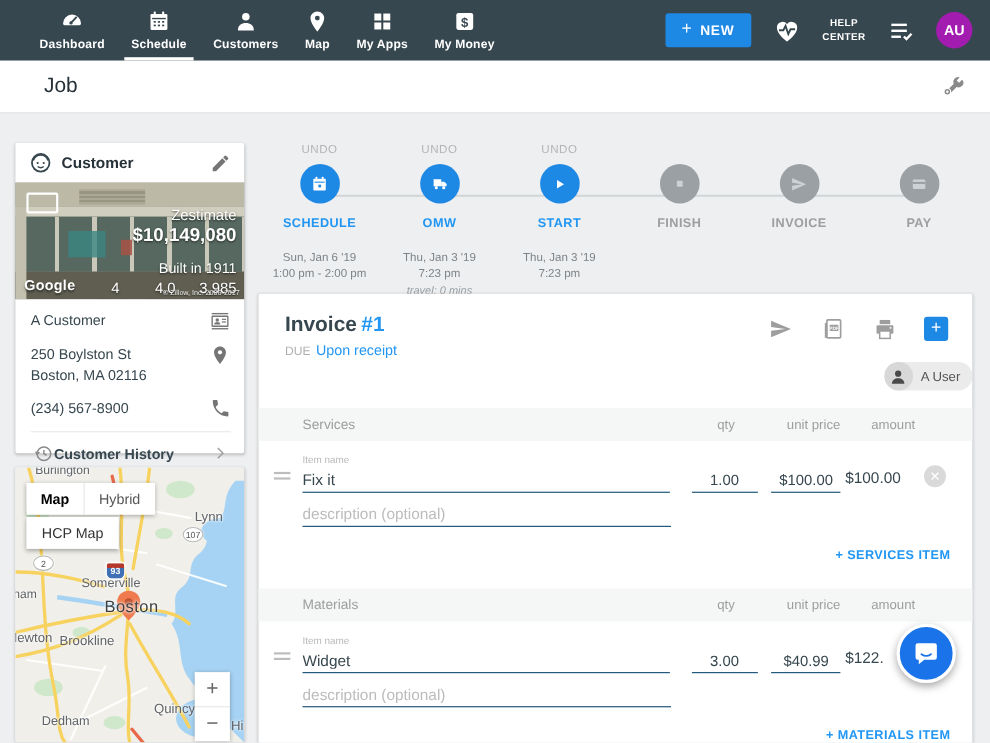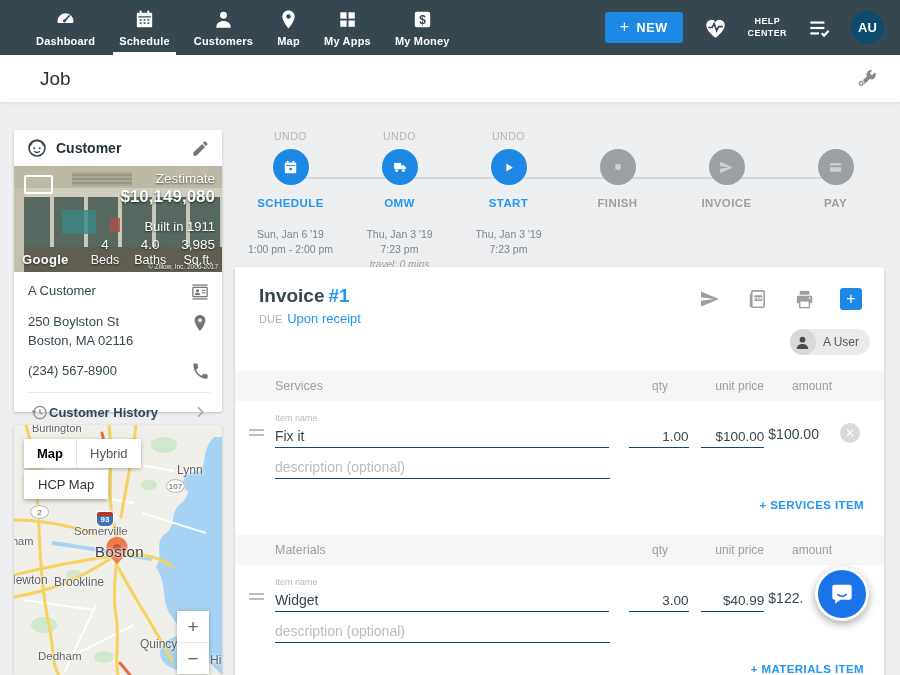--- a/index.html
+++ b/index.html
@@ -14,21 +14,21 @@
   .nav-item{position:relative;display:flex;flex-direction:column;align-items:center;justify-content:center;
             gap:4px;padding:0 12px;cursor:pointer}
   .nav-item .nlabel{color:#fff;font-size:11px;font-weight:bold;letter-spacing:.2px}
   .nav-item.active::after{content:"";position:absolute;left:6px;right:6px;bottom:0;height:3px;background:#fff}
   .nav-right{display:flex;align-items:center;gap:19px;padding-right:16px}
   .new-btn{display:flex;align-items:center;justify-content:center;gap:7px;width:78px;height:31px;
            background:#1e88e5;border:none;border-radius:3px;color:#fff;font-size:12.5px;font-weight:bold;
            letter-spacing:.6px;cursor:pointer;font-family:inherit}
   .new-btn .plus{font-size:16px;font-weight:normal;margin-top:-2px}
   .help-center{color:#fff;font-size:9px;font-weight:bold;line-height:1.25;text-align:center;letter-spacing:.4px;cursor:pointer}
-  .avatar{width:33px;height:33px;border-radius:50%;background:#0c4a6e;color:#fff;font-size:13px;font-weight:bold;
+  .avatar{width:33px;height:33px;border-radius:50%;background:#a21caf;color:#fff;font-size:13px;font-weight:bold;
           display:flex;align-items:center;justify-content:center;cursor:pointer}
   .nav-icon-btn{background:none;border:none;padding:0;cursor:pointer}
 
   
   .page-bar{position:absolute;left:0;top:55px;width:900px;height:48px;background:#fff;border-bottom:1px solid #e2e2e2;
             display:flex;align-items:center;justify-content:space-between;padding:0 22px 0 40px;box-sizing:border-box;
             box-shadow:0 1px 2px rgba(0,0,0,.06);z-index:20}
   .page-title{font-size:19px;font-weight:500;color:#263238;margin:0}
 
   
@@ -44,21 +44,21 @@
   .ph-grille{position:absolute;left:58px;top:6px;width:60px;height:14px;
              background:repeating-linear-gradient(180deg,#b9b2a0 0 2px,#a39c8a 2px 4px)}
   .ph-glass{position:absolute;left:6px;top:31px;width:202px;height:50px;background:#51645f;
             background-image:repeating-linear-gradient(90deg,rgba(255,255,255,0) 0 30px,#ded9cb 30px 34px)}
   .ph-teal{position:absolute;left:48px;top:44px;width:34px;height:24px;background:#2e8a8a;opacity:.8}
   .ph-red{position:absolute;left:96px;top:52px;width:10px;height:14px;background:#b5493f;opacity:.85}
   .ph-base{position:absolute;left:0;top:81px;width:208px;height:25px;background:#5c584e}
   .ph-col{position:absolute;left:0;top:22px;width:10px;height:84px;background:#d6d0c0}
   .ph-tint{position:absolute;inset:0;background:rgba(110,120,100,.18)}
   .pano-icon{position:absolute;left:10px;top:9px;width:25px;height:15px;border:2.5px solid #fff;border-radius:2px}
-  .zover{position:absolute;right:7px;top:5px;text-align:right;color:#fff;text-shadow:0 1px 2px rgba(0,0,0,.65)}
+  .zover{position:absolute;right:7px;top:22px;text-align:right;color:#fff;text-shadow:0 1px 2px rgba(0,0,0,.65)}
   .z-lab{font-size:13.5px}
   .z-val{font-size:17px;font-weight:bold;margin-top:1px}
   .z-built{font-size:13px;margin-top:12px}
   .z-stats{display:flex;justify-content:flex-end;gap:15px;margin-top:3px}
   .z-stats .zc{text-align:center}
   .z-stats .zv{font-size:13.5px}
   .z-stats .zl{font-size:12.5px;margin-top:1px}
   .g-logo{position:absolute;left:8px;bottom:5px;color:#fff;font-size:13px;font-weight:bold;letter-spacing:.3px;
           text-shadow:0 1px 2px rgba(0,0,0,.5)}
   .zc-copy{position:absolute;right:4px;bottom:2px;color:#eee;font-size:6.5px;text-shadow:0 1px 1px rgba(0,0,0,.6)}
@@ -108,21 +108,21 @@
   .inv-header{position:relative;height:104px}
   .inv-title{position:absolute;left:24px;top:18px;font-size:19px;font-weight:bold;color:#37474f}
   .inv-num{color:#2196f3;font-weight:bold;margin-left:4px}
   .due-line{position:absolute;left:24px;top:44px;font-size:12px}
   .due-lab{color:#b0b0b0;font-size:11px;margin-right:5px}
   .due-val{color:#2196f3;font-size:13px;cursor:pointer}
   .inv-icons{position:absolute;right:22px;top:20px;display:flex;align-items:center;gap:24px}
   .icon-btn{background:none;border:none;padding:0;cursor:pointer}
   .plus-btn{width:22px;height:22px;background:#1e88e5;border:none;border-radius:3px;color:#fff;font-size:16px;
             line-height:20px;cursor:pointer;padding:0}
-  .user-chip{position:absolute;right:14px;top:62px;height:26px;background:#ebebeb;border-radius:13px;
+  .user-chip{position:absolute;right:0;top:62px;height:26px;background:#ebebeb;border-radius:13px;
              display:flex;align-items:center;padding-right:11px;gap:7px;cursor:pointer}
   .chip-av{width:26px;height:26px;border-radius:50%;background:#d8d8d8;display:flex;align-items:center;justify-content:center}
   .chip-name{font-size:12px;color:#555}
   .sec-strip{height:30px;background:#f5f6f6;display:flex;align-items:center;padding:0 16px 0 40px;box-sizing:border-box;
              color:#9e9e9e;font-size:12px}
   .sec-name{flex:1;font-size:12.5px}
   .col-qty{width:60px;text-align:right}
   .col-unit{width:76px;text-align:right;margin-left:20px}
   .col-amt{width:66px;text-align:right;margin-left:2px}
   .sp-del{width:36px}
@@ -130,21 +130,21 @@
   .handle{width:26px;padding-bottom:9px;cursor:grab}
   .handle span{display:block;width:15px;height:2px;background:#bdbdbd;margin:3px 0}
   .name-wrap{width:335px}
   .item-lab{font-size:9px;color:#b9b9b9;margin:12px 0 2px}
   .fld{width:100%;border:none;border-bottom:1px solid #0c4a6e;background:transparent;font-size:14px;color:#37474f;
        font-family:inherit;padding:3px 0;outline:none;box-sizing:border-box}
   .fld::placeholder{color:#bcbcbc}
   .qty-wrap{width:60px;margin-left:20px}
   .unit-wrap{width:76px;margin-left:0;display:flex;justify-content:flex-end}
   .unit-wrap .fld{width:63px}
-  .num{text-align:right;font-size:13.5px}
+  .num{text-align:center;font-size:13.5px}
   .amt-cell{width:66px;margin-left:2px;padding-bottom:6px;font-size:14px;color:#37474f;text-align:left;padding-left:2px;box-sizing:border-box}
   .del-cell{width:36px;display:flex;justify-content:center;padding-bottom:5px}
   .del-btn{width:20px;height:20px;border-radius:50%;background:#d9d9d9;border:none;color:#fff;font-size:12px;
            line-height:18px;cursor:pointer;padding:0}
   .desc-row{padding:8px 16px 0 40px}
   .desc-row .fld{width:335px;font-size:14px}
   .add-row{text-align:right;padding:16px 20px 0 0}
   .add-link{color:#2196f3;font-size:11.5px;font-weight:bold;letter-spacing:.4px;text-decoration:none;cursor:pointer}
   .sec-gap{height:22px}
 

